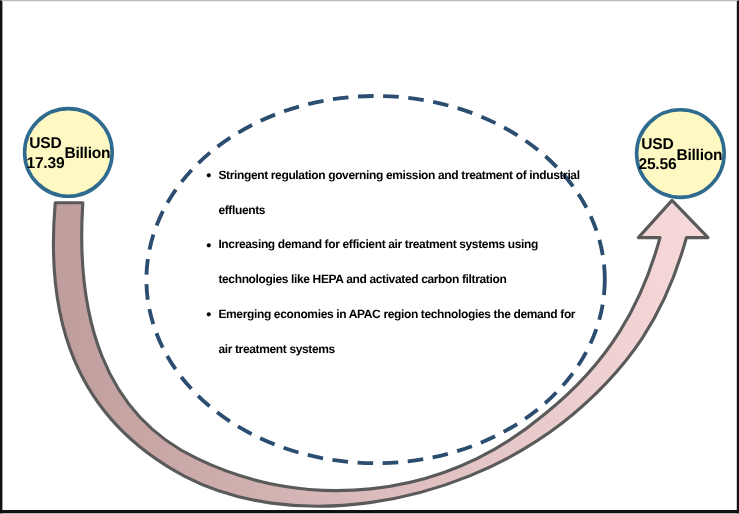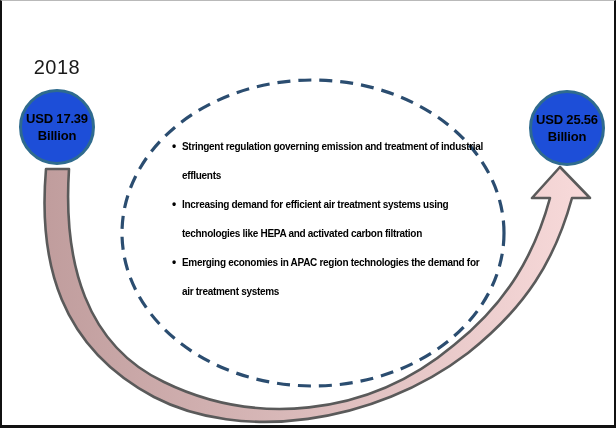--- a/index.html
+++ b/index.html
@@ -41,24 +41,24 @@
     color: #1a1a1a;
     text-align: center;
     letter-spacing: 0.5px;
   }
   .year-start { top: 55px; left: 16px; width: 78px; }
   .year-end   { top: 55px; left: 526px; width: 78px; }
   .badge {
     position: absolute;
     width: 70px; height: 70px;
     border-radius: 50%;
-    background: #1d4ed8;
+    background: #fef9c3;
     border: 3px solid #2f6b8e;
     display: flex;
-    flex-direction: column;
+    flex-direction: row;
     align-items: center;
     justify-content: center;
     text-align: center;
     font-weight: 700;
     font-size: 13px;
     line-height: 17px;
     letter-spacing: -0.2px;
   }
   .badge-start { top: 88px; left: 17px; }
   .badge-end   { top: 89px; left: 527px; }
@@ -111,21 +111,20 @@
          L 558 166
          L 530 197
          L 548 197
          C 533 252, 506 301, 452 344
          C 364 418, 250 424, 162 381
          C 84 344, 61 262, 67 168
          Z" fill="url(#arrowGrad)" stroke="#5a5a5a" stroke-width="2.6" stroke-linejoin="round"></path>
   </svg>
 
 
-  <div class="year-label year-start">2018</div>
 
   <div class="badge badge-start">
     <span>USD 17.39</span>
     <span>Billion</span>
   </div>
 
   <div class="badge badge-end">
     <span>USD 25.56</span>
     <span>Billion</span>
   </div>

